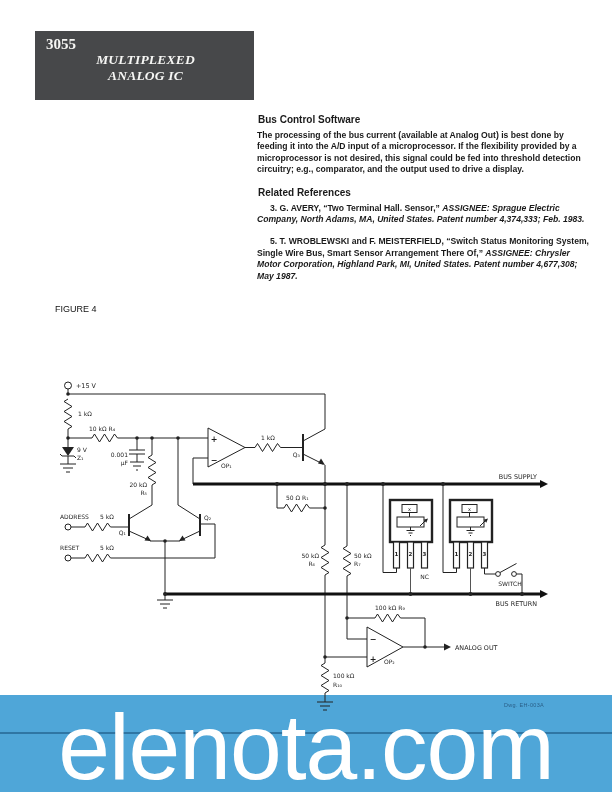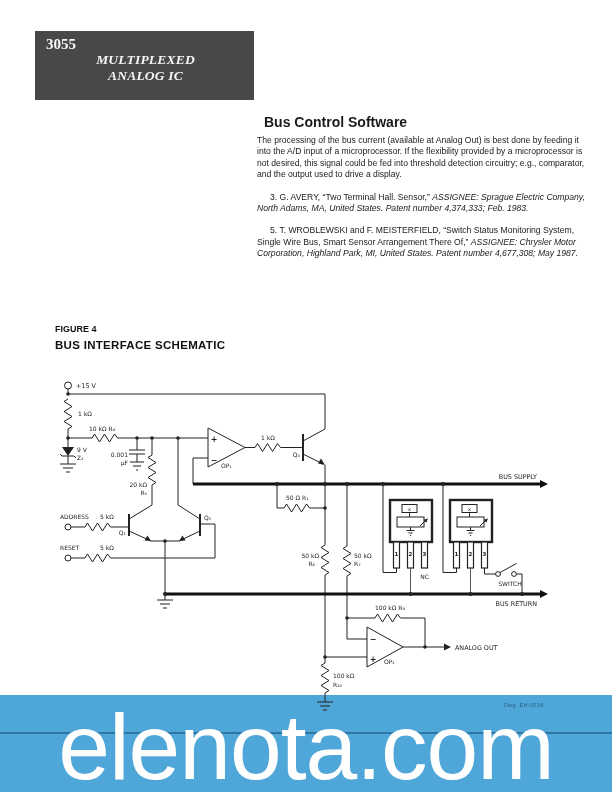--- a/index.html
+++ b/index.html
@@ -6,26 +6,26 @@
   .page{position:relative;width:612px;height:792px;background:#ffffff;margin:0 auto;overflow:hidden;
         font-family:"Liberation Sans",sans-serif;}
   
   .titlebar{position:absolute;left:35px;top:31px;width:219px;height:69px;background:#47484a;
             color:#f6f6f4;padding:5px 9px 0 11px;box-sizing:border-box;}
   .titlebar .pn{font-family:"Liberation Serif",serif;font-weight:bold;font-size:15px;line-height:16px;}
   .titlebar .tl{font-family:"Liberation Serif",serif;font-weight:bold;font-style:italic;
                 font-size:13.5px;line-height:15.5px;letter-spacing:.2px;text-align:center;}
   
   .col{position:absolute;left:257px;top:114px;width:333px;color:#1a1a1a;}
-  .col h3{font-size:14px;margin:0 0 5px 7px;font-weight:bold;}
-  .col p{font-size:8.6px;line-height:11.4px;margin:0 0 11px 0;}
+  .col h3{font-size:10px;margin:0 0 5px 1px;font-weight:bold;}
+  .col p{font-size:8.6px;line-height:11.4px;margin:0 0 11px 0;font-weight:bold;}
   .col .ref{text-indent:13px;}
   .col .ital{font-style:italic;margin-top:40px;}
   
-  .figlabel{position:absolute;left:55px;top:324px;font-size:9px;font-weight:bold;color:#111;}
+  .figlabel{position:absolute;left:55px;top:304px;font-size:9px;font-weight:normal;color:#111;}
   .figtitle{position:absolute;left:55px;top:339px;font-size:11.5px;font-weight:bold;letter-spacing:.3px;color:#111;}
   
   .schem{position:absolute;left:40px;top:370px;width:530px;height:350px;z-index:2;}
   svg text{font-family:"DejaVu Sans",sans-serif;fill:#1c1c1c;}
   .t6{font-size:6px;} .t64{font-size:6.4px;} .t5{font-size:5px;} .t55{font-size:5.5px;font-weight:bold;}
   .sgn{font-size:8px;font-weight:bold;}
   
   .banner{position:absolute;left:0;top:695px;width:612px;height:97px;background:#4fa6d8;z-index:1;}
   .banner-line{position:absolute;left:0;top:37px;width:612px;height:1.5px;background:#2f76a4;}
   .dwg{position:absolute;left:504px;top:7px;font-size:5.5px;color:#2a5f88;letter-spacing:.3px;}
@@ -39,26 +39,26 @@
 
   <div class="titlebar">
     <div class="pn">3055</div>
     <div class="tl">MULTIPLEXED</div>
     <div class="tl">ANALOG IC</div>
   </div>
 
   <div class="col">
     <h3>Bus Control Software</h3>
     <p>The processing of the bus current (available at Analog Out) is best done by feeding it into the A/D input of a microprocessor.  If the flexibility provided by a microprocessor is not desired, this signal could be fed into threshold detection circuitry; e.g., comparator, and the output used to drive a display.</p>
+    <h3>Related References</h3>
     <p class="ref"><span>3. G. AVERY, “Two Terminal Hall. Sensor,” </span><span class="ital">ASSIGNEE: Sprague Electric Company, North Adams, MA, United States. Patent number 4,374,333; Feb. 1983.</span></p>
     <p class="ref"><span>5. T. WROBLEWSKI and F. MEISTERFIELD, “Switch Status Monitoring System, Single Wire Bus, Smart Sensor Arrangement There Of,” </span><span class="ital">ASSIGNEE: Chrysler Motor Corporation, Highland Park, MI, United States. Patent number 4,677,308; May 1987.</span></p>
   </div>
 
   <div class="figlabel">FIGURE 4</div>
-  <div class="figtitle">BUS INTERFACE SCHEMATIC</div>
 
   <div class="banner">
     <div class="banner-line"></div>
     <div class="dwg">Dwg. EH-003A</div>
   </div>
 
   <svg class="schem" viewBox="40 370 530 350">
     <g stroke="#222" stroke-width="1" fill="none">
 
       <circle cx="68" cy="385.5" r="3.5"></circle>

